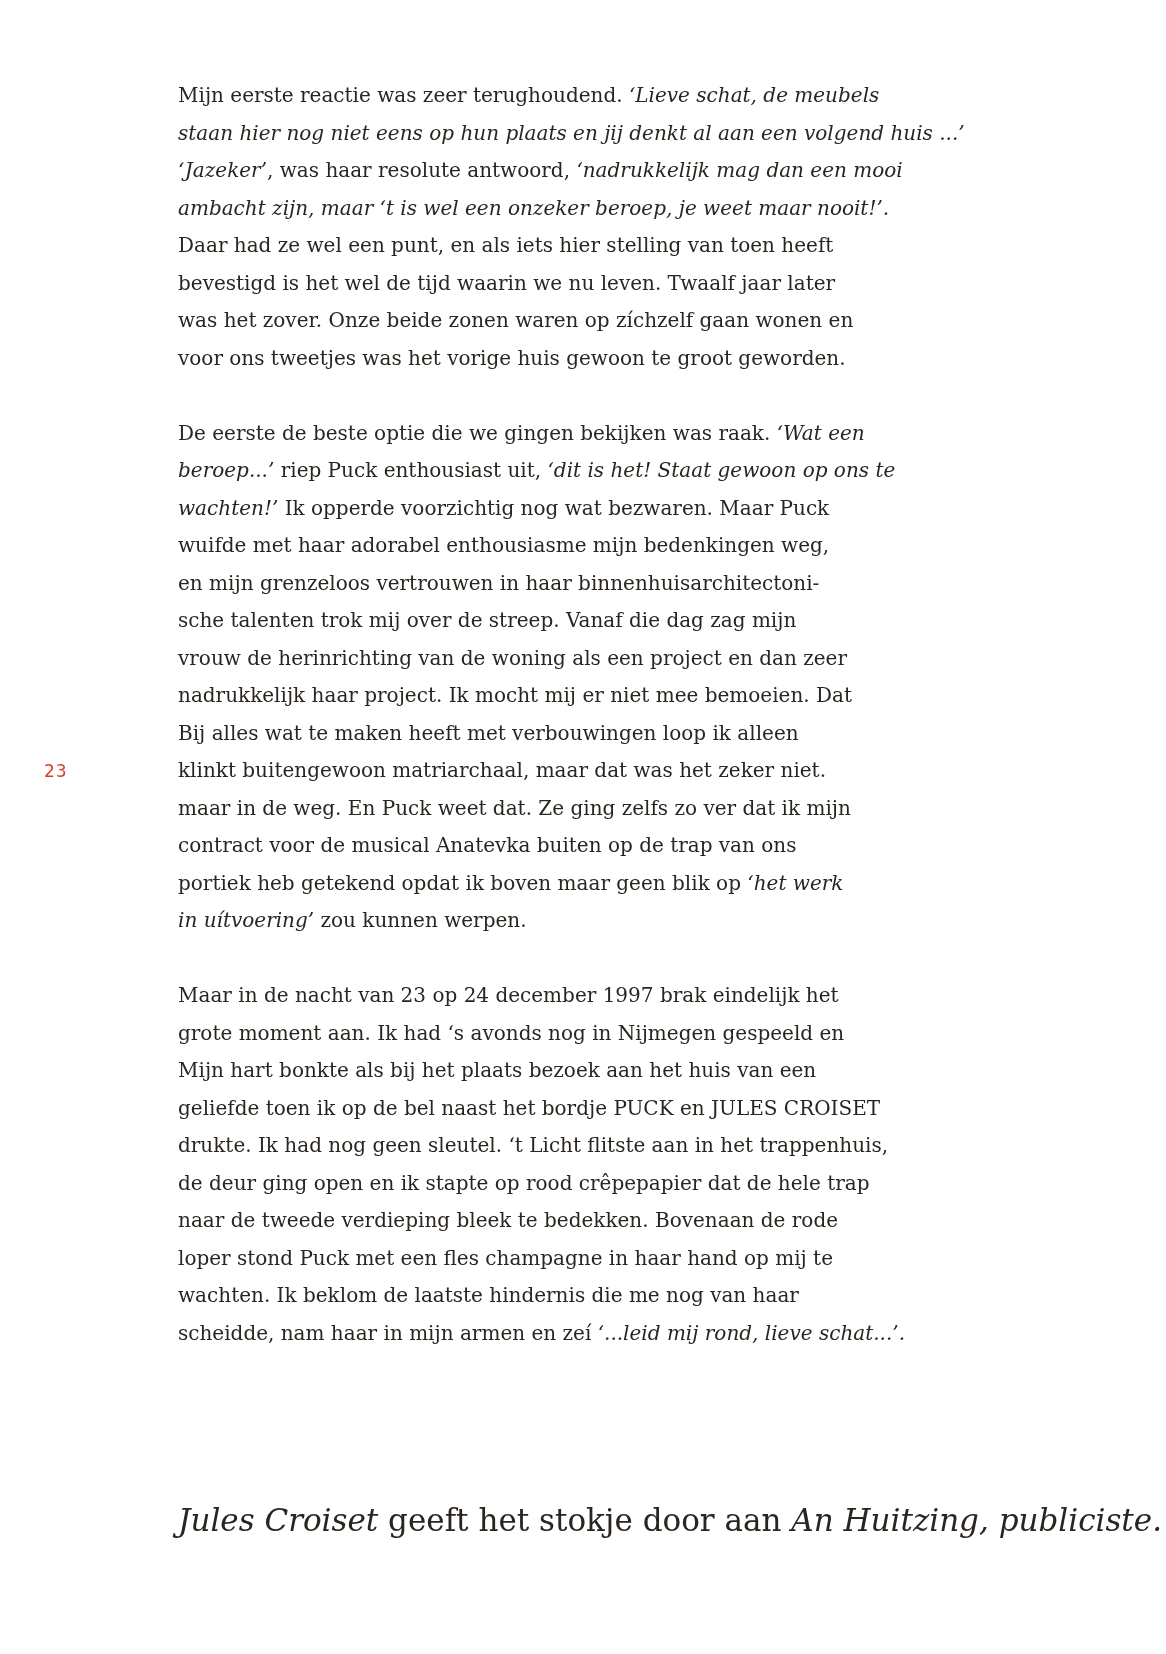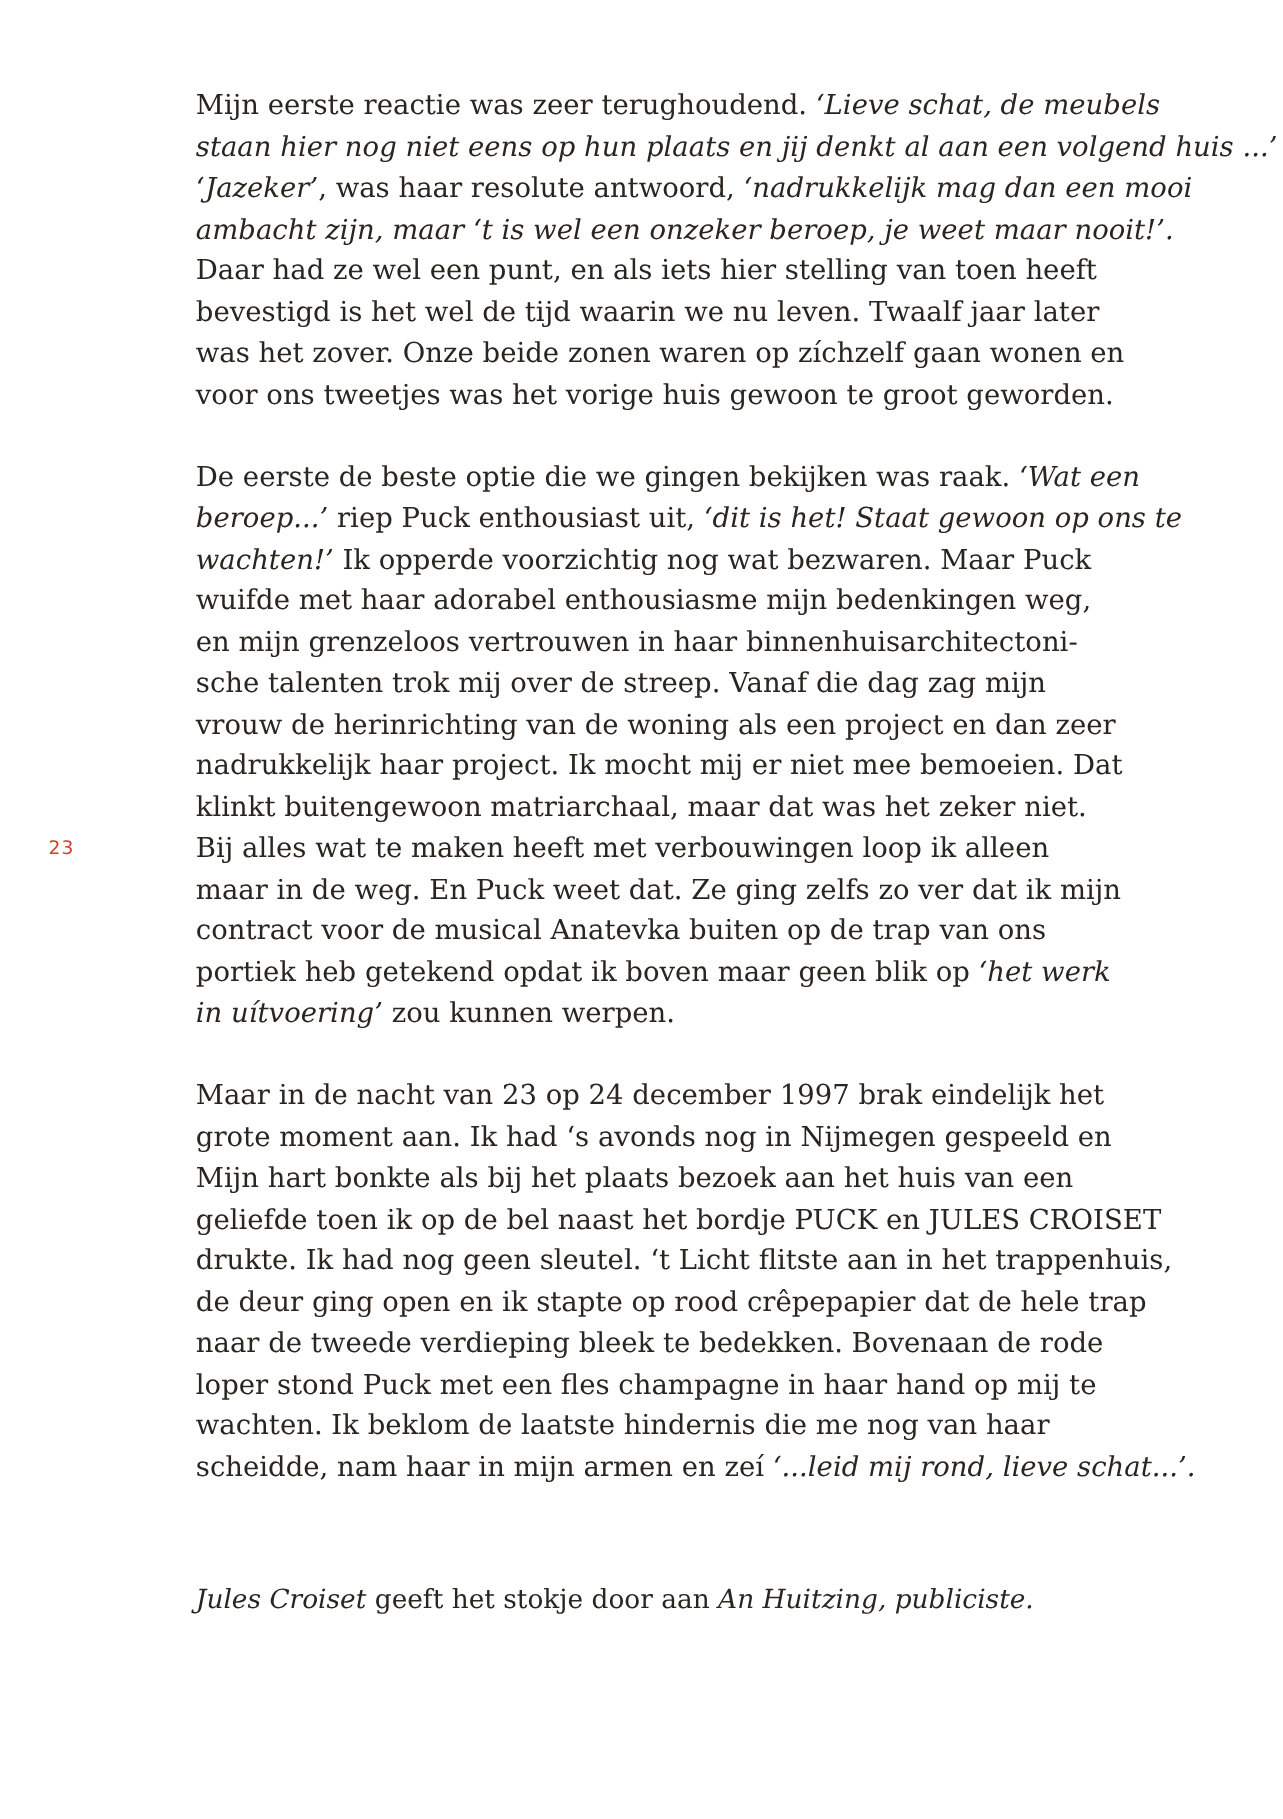--- a/index.html
+++ b/index.html
@@ -19,32 +19,32 @@
     font-size: 17px;
     letter-spacing: 1px;
     color: var(--accent, #d4402e);
   }
   .text-block {
     position: absolute;
     left: 178px;
     top: 77px;
     width: 920px;
     color: var(--text, #2b2520);
-    font-size: 25px;
+    font-size: 20px;
     line-height: 37.5px;
   }
   .paragraph { margin: 0 0 37.5px 0; }
   .line { white-space: nowrap; }
   .it { font-style: italic; }
   .footer-line {
     position: absolute;
     left: 178px;
-    top: 1436px;
+    top: 1502px;
     color: var(--text, #2b2520);
-    font-size: 24px;
+    font-size: 31px;
     line-height: 37.5px;
     white-space: nowrap;
     text-align: right;
   }
 </style>
 </head>
 <body>
 
 <div class="page" style="--accent: #d4402e; --text: #2b2520; background: rgb(255, 255, 255);">
   <div class="page-number">23</div>
@@ -62,22 +62,22 @@
       </div>
       <div class="paragraph">
         <div class="line"><span class="">De eerste de beste optie die we gingen bekijken was raak. </span><span class="it">‘Wat een</span></div>
         <div class="line"><span class="it">beroep...’</span><span class=""> riep Puck enthousiast uit, </span><span class="it">‘dit is het! Staat gewoon op ons te</span></div>
         <div class="line"><span class="it">wachten!’</span><span class=""> Ik opperde voorzichtig nog wat bezwaren. Maar Puck</span></div>
         <div class="line"><span class="">wuifde met haar adorabel enthousiasme mijn bedenkingen weg,</span></div>
         <div class="line"><span class="">en mijn grenzeloos vertrouwen in haar binnenhuisarchitectoni-</span></div>
         <div class="line"><span class="">sche talenten trok mij over de streep. Vanaf die dag zag mijn</span></div>
         <div class="line"><span class="">vrouw de herinrichting van de woning als een project en dan zeer</span></div>
         <div class="line"><span class="">nadrukkelijk haar project. Ik mocht mij er niet mee bemoeien. Dat</span></div>
+        <div class="line"><span class="">Bij alles wat te maken heeft met verbouwingen loop ik alleen</span></div>
         <div class="line"><span class="">klinkt buitengewoon matriarchaal, maar dat was het zeker niet.</span></div>
-        <div class="line"><span class="">Bij alles wat te maken heeft met verbouwingen loop ik alleen</span></div>
         <div class="line"><span class="">maar in de weg. En Puck weet dat. Ze ging zelfs zo ver dat ik mijn</span></div>
         <div class="line"><span class="">contract voor de musical Anatevka buiten op de trap van ons</span></div>
         <div class="line"><span class="">portiek heb getekend opdat ik boven maar geen blik op </span><span class="it">‘het werk</span></div>
         <div class="line"><span class="it">in uítvoering’</span><span class=""> zou kunnen werpen.</span></div>
       </div>
       <div class="paragraph">
         <div class="line"><span class="">Maar in de nacht van 23 op 24 december 1997 brak eindelijk het</span></div>
         <div class="line"><span class="">grote moment aan. Ik had ‘s avonds nog in Nijmegen gespeeld en</span></div>
         <div class="line"><span class="">Mijn hart bonkte als bij het plaats bezoek aan het huis van een</span></div>
         <div class="line"><span class="">geliefde toen ik op de bel naast het bordje PUCK en JULES CROISET</span></div>

